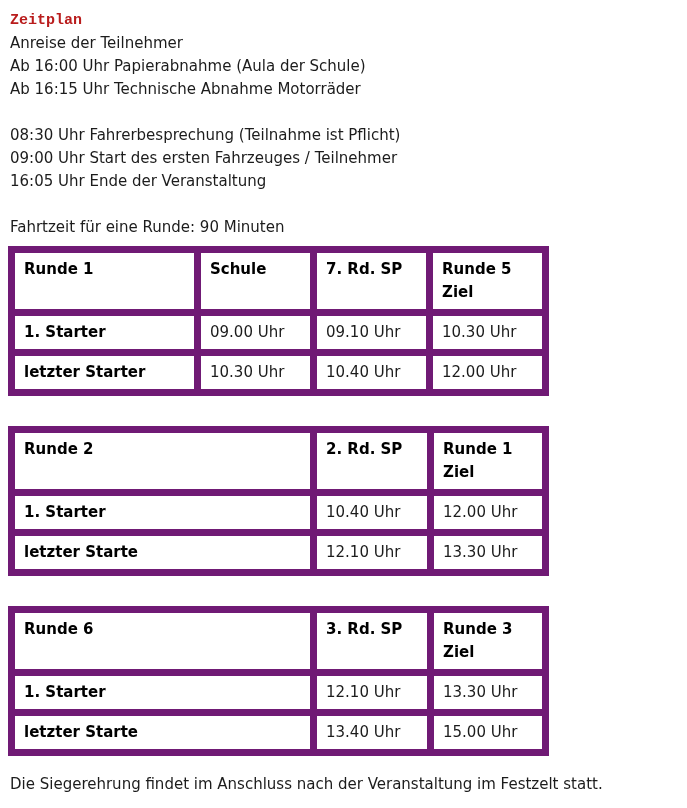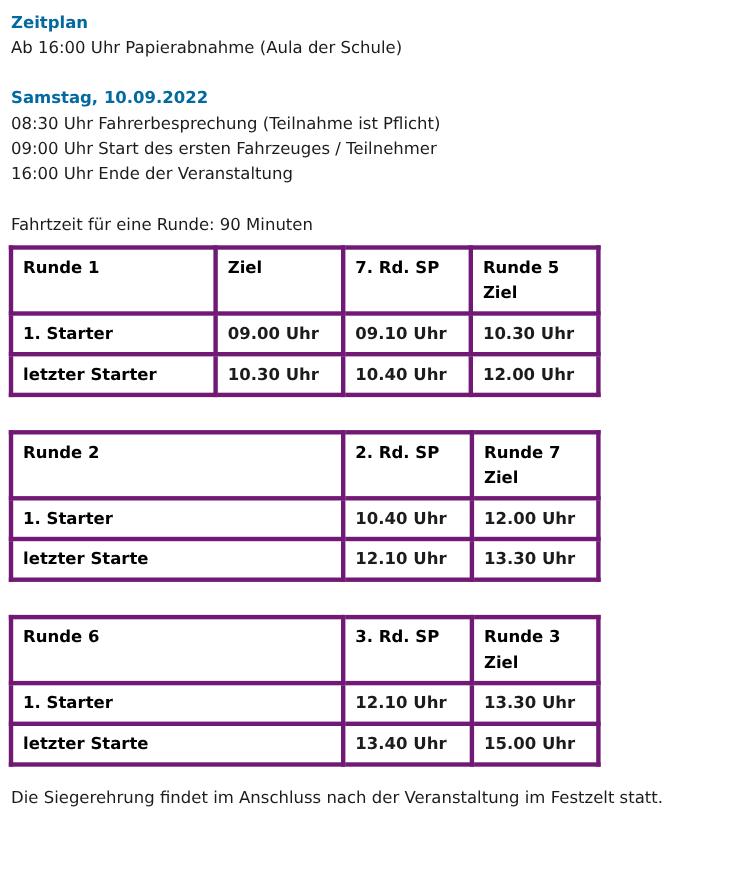--- a/index.html
+++ b/index.html
@@ -17,47 +17,48 @@
   }
   .doc {
     padding: 9px 10px 0 10px;
   }
   .line {
     line-height: 23px;
     white-space: nowrap;
   }
   .bold {
     font-weight: bold;
-    color: #0369a1;
+    color: #b91c1c;
+    font-family: Liberation Mono, monospace;
   }
   .blank {
     height: 23px;
   }
   table.round-table {
     border-collapse: collapse;
     table-layout: fixed;
     width: 534px;
     margin-left: -2px;
     margin-top: 7px;
   }
   table.round-table th,
   table.round-table td {
-    border: 4px solid #701a75;
+    border: 7px solid #701a75;
     text-align: left;
     vertical-align: top;
     padding: 5px 9px;
     line-height: 23px;
     overflow: hidden;
   }
   table.round-table th {
     font-weight: bold;
     color: #000000;
   }
   table.round-table td {
-    font-weight: bold;
+    font-weight: normal;
     color: #1c1c1c;
   }
   table.round-table thead th {
     height: 46px; 
   }
   .tbl-gap {
     height: 23px;
   }
   
   .t1-c1 { width: 186px; }
@@ -71,44 +72,45 @@
     margin-top: 17px;
   }
 </style>
 </head>
 <body>
 
 <div class="doc">
 
   <div class="line bold">Zeitplan</div>
 
+  <div class="line">Anreise der Teilnehmer</div>
   <div class="line">Ab 16:00 Uhr Papierabnahme (Aula der Schule)</div>
+  <div class="line">Ab 16:15 Uhr Technische Abnahme Motorräder</div>
 
   <div class="blank"></div>
 
-  <div class="line bold">Samstag, 10.09.2022</div>
   <div class="line">08:30 Uhr Fahrerbesprechung (Teilnahme ist Pflicht)</div>
   <div class="line">09:00 Uhr Start des ersten Fahrzeuges / Teilnehmer</div>
-  <div class="line">16:00 Uhr Ende der Veranstaltung</div>
+  <div class="line">16:05 Uhr Ende der Veranstaltung</div>
 
   <div class="blank"></div>
 
   <div class="line">Fahrtzeit für eine Runde: 90 Minuten</div>
 
   <table class="round-table">
     <colgroup>
       <col class="t1-c1">
         <col class="t1-c2">
         <col class="t1-c3">
         <col class="t1-c4">
     </colgroup>
     <thead>
       <tr>
         <th>Runde 1</th>
-        <th>Ziel</th>
+        <th>Schule</th>
         <th>7. Rd. SP</th>
         <th>Runde 5 Ziel</th>
       </tr>
     </thead>
     <tbody>
       <tr>
         <th>1. Starter</th>
         <td>09.00 Uhr</td>
         <td>09.10 Uhr</td>
         <td>10.30 Uhr</td>
@@ -127,21 +129,21 @@
   <table class="round-table">
     <colgroup>
       <col class="t23-c1">
         <col class="t23-c2">
         <col class="t23-c3">
     </colgroup>
     <thead>
       <tr>
         <th>Runde 2</th>
         <th>2. Rd. SP</th>
-        <th>Runde 7 Ziel</th>
+        <th>Runde 1 Ziel</th>
       </tr>
     </thead>
     <tbody>
       <tr>
         <th>1. Starter</th>
         <td>10.40 Uhr</td>
         <td>12.00 Uhr</td>
       </tr>
       <tr>
         <th>letzter Starte</th>

